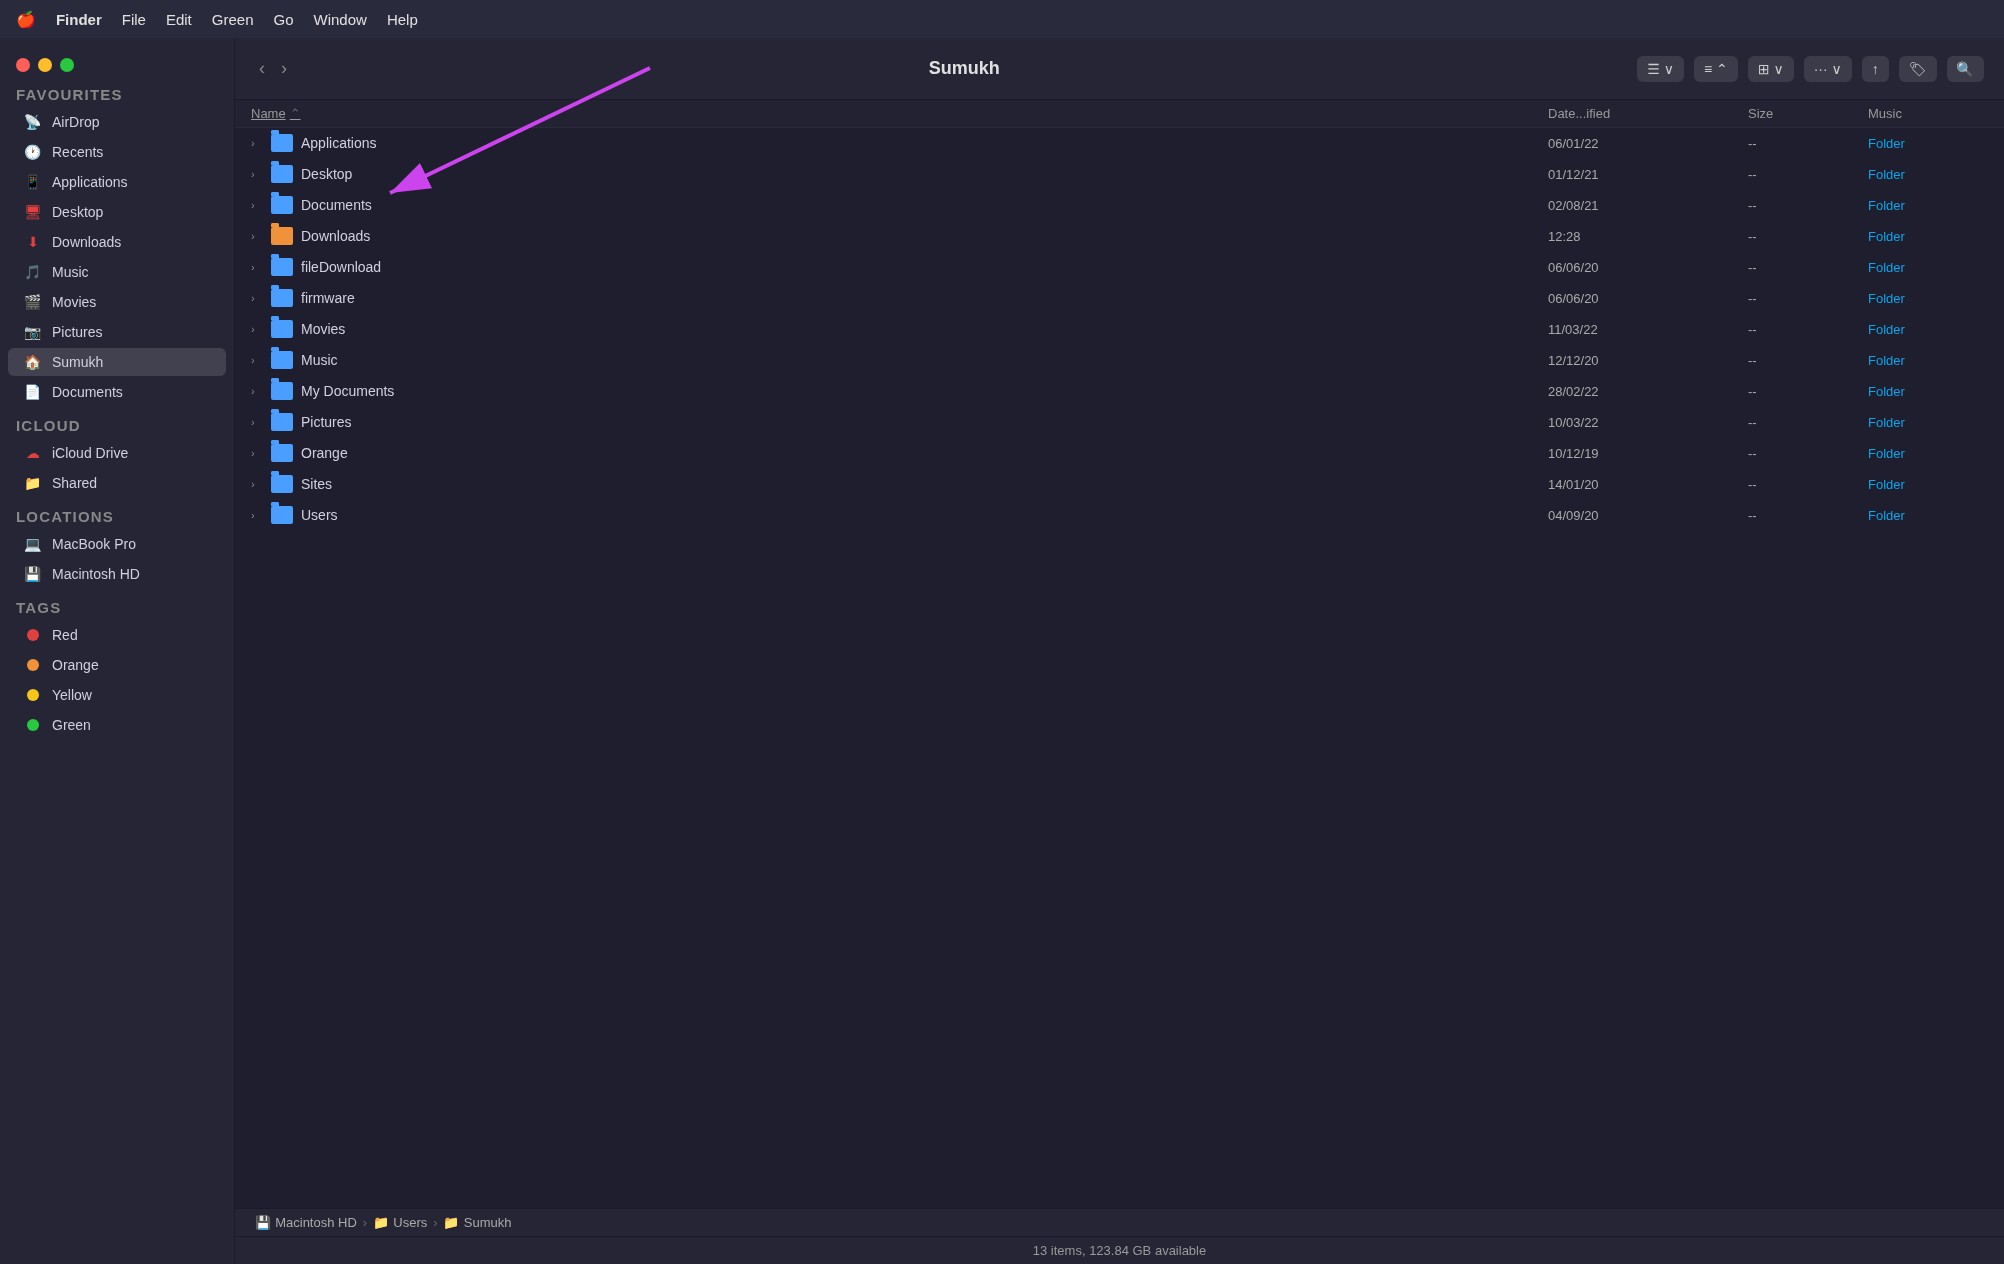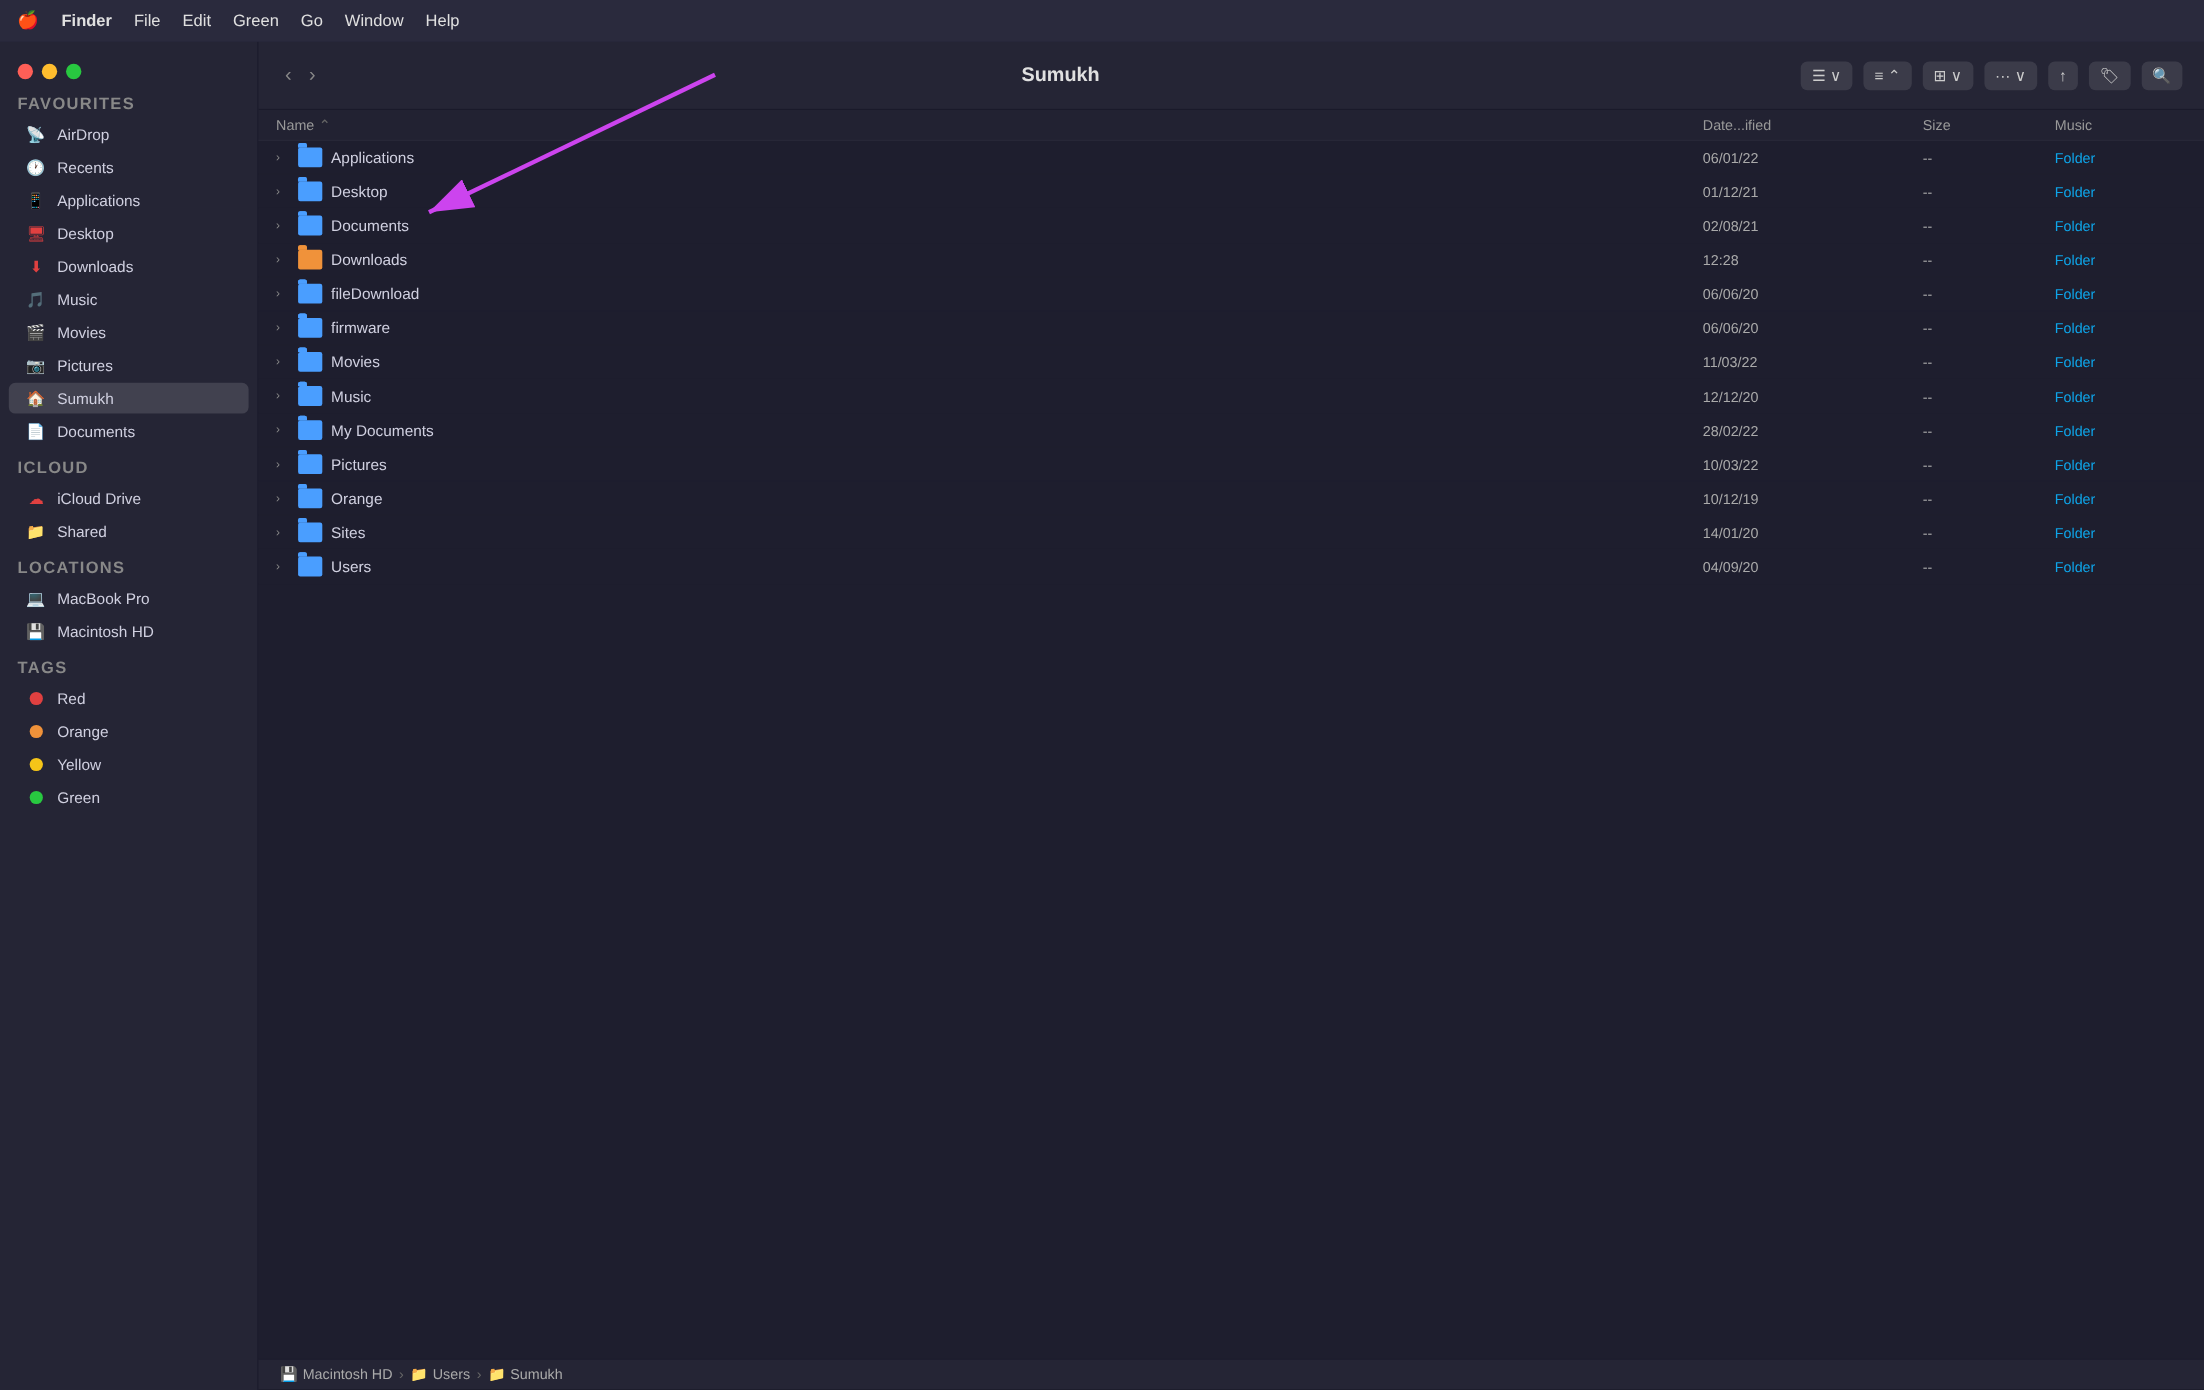--- a/index.html
+++ b/index.html
@@ -173,20 +173,21 @@
       border-bottom: 1px solid #2a2a3a;
       background: #222232;
       font-size: 13px;
       color: #999;
       font-weight: 500;
     }
     .file-list-header .col-name {
       display: flex;
       align-items: center;
       gap: 4px;
+      text-decoration: underline;
     }
 
     .file-list {
       flex: 1;
       overflow-y: auto;
     }
 
     .file-row {
       display: grid;
       grid-template-columns: 1fr 200px 120px 120px;
@@ -605,20 +606,21 @@
         <div class="breadcrumb-item">
           <span>📁</span>
           <span>Users</span>
         </div>
         <span class="breadcrumb-sep">›</span>
         <div class="breadcrumb-item">
           <span>📁</span>
           <span>Sumukh</span>
         </div>
       </div>
+      <div class="status-text">13 items, 123.84 GB available</div>
     </div>
   </div>
 </div>
 
 <div class="arrow-overlay">
   <svg width="100%" height="100%" viewBox="0 0 2004 1226">
 
     <defs>
       <marker id="arrowhead" markerWidth="10" markerHeight="7" refX="10" refY="3.5" orient="auto">
         <polygon points="0 0, 10 3.5, 0 7" fill="#cc44ee"></polygon>

